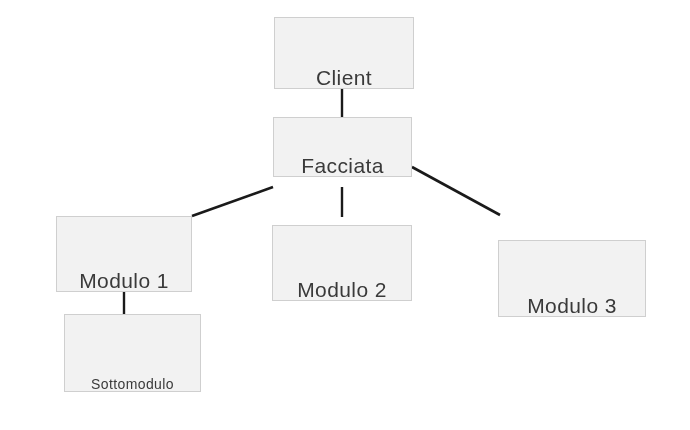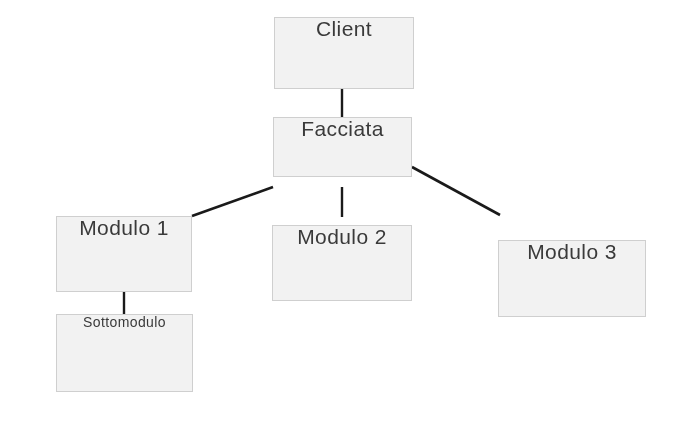--- a/index.html
+++ b/index.html
@@ -25,21 +25,21 @@
     width: 690px;
     height: 430px;
     pointer-events: none;
   }
   .node {
     position: absolute;
     box-sizing: border-box;
     background: #f2f2f2;
     border: 1px solid #cfcfcf;
     display: flex;
-    align-items: flex-start;
+    align-items: flex-end;
     justify-content: center;
     color: #3a3a3a;
     font-family: "Liberation Sans", sans-serif;
     font-weight: 300;
     letter-spacing: 0.4px;
     line-height: 1;
     z-index: 2;
   }
   .node-label {
     display: block;
@@ -70,18 +70,18 @@
       </div>
       <div class="node" style="left: 56px; top: 216px; width: 136px; height: 76px; background: rgb(242, 242, 242); border-color: rgb(207, 207, 207); color: rgb(58, 58, 58);">
         <span class="node-label size-lg">Modulo 1</span>
       </div>
       <div class="node" style="left: 272px; top: 216px; width: 140px; height: 76px; background: rgb(242, 242, 242); border-color: rgb(207, 207, 207); color: rgb(58, 58, 58); margin-top: 9px;">
         <span class="node-label size-lg">Modulo 2</span>
       </div>
       <div class="node" style="left: 498px; top: 216px; width: 148px; height: 77px; background: rgb(242, 242, 242); border-color: rgb(207, 207, 207); color: rgb(58, 58, 58); margin-top: 24px;">
         <span class="node-label size-lg">Modulo 3</span>
       </div>
-      <div class="node" style="left: 56px; top: 314px; width: 137px; height: 78px; background: rgb(242, 242, 242); border-color: rgb(207, 207, 207); color: rgb(58, 58, 58);">
+      <div class="node" style="left: 64px; top: 314px; width: 137px; height: 78px; background: rgb(242, 242, 242); border-color: rgb(207, 207, 207); color: rgb(58, 58, 58);">
         <span class="node-label size-sm">Sottomodulo</span>
       </div>
     </div>
 
 </div>
 
 </body></html>

